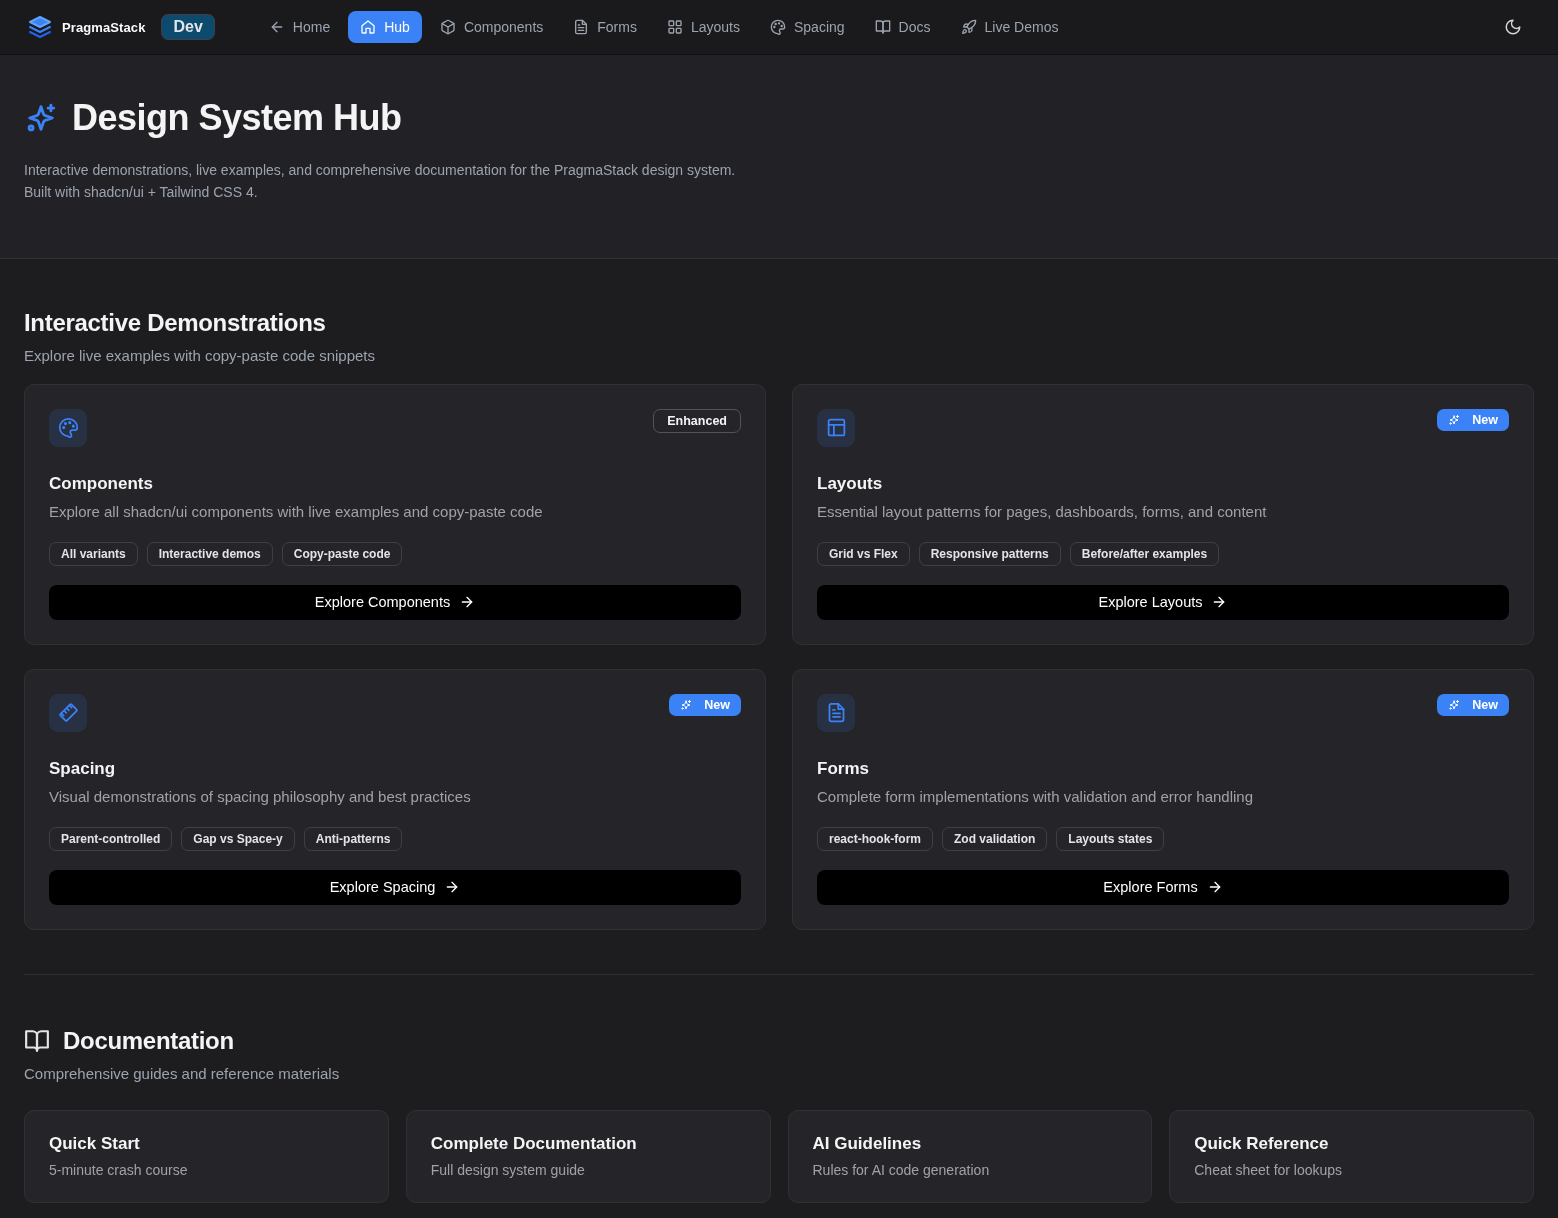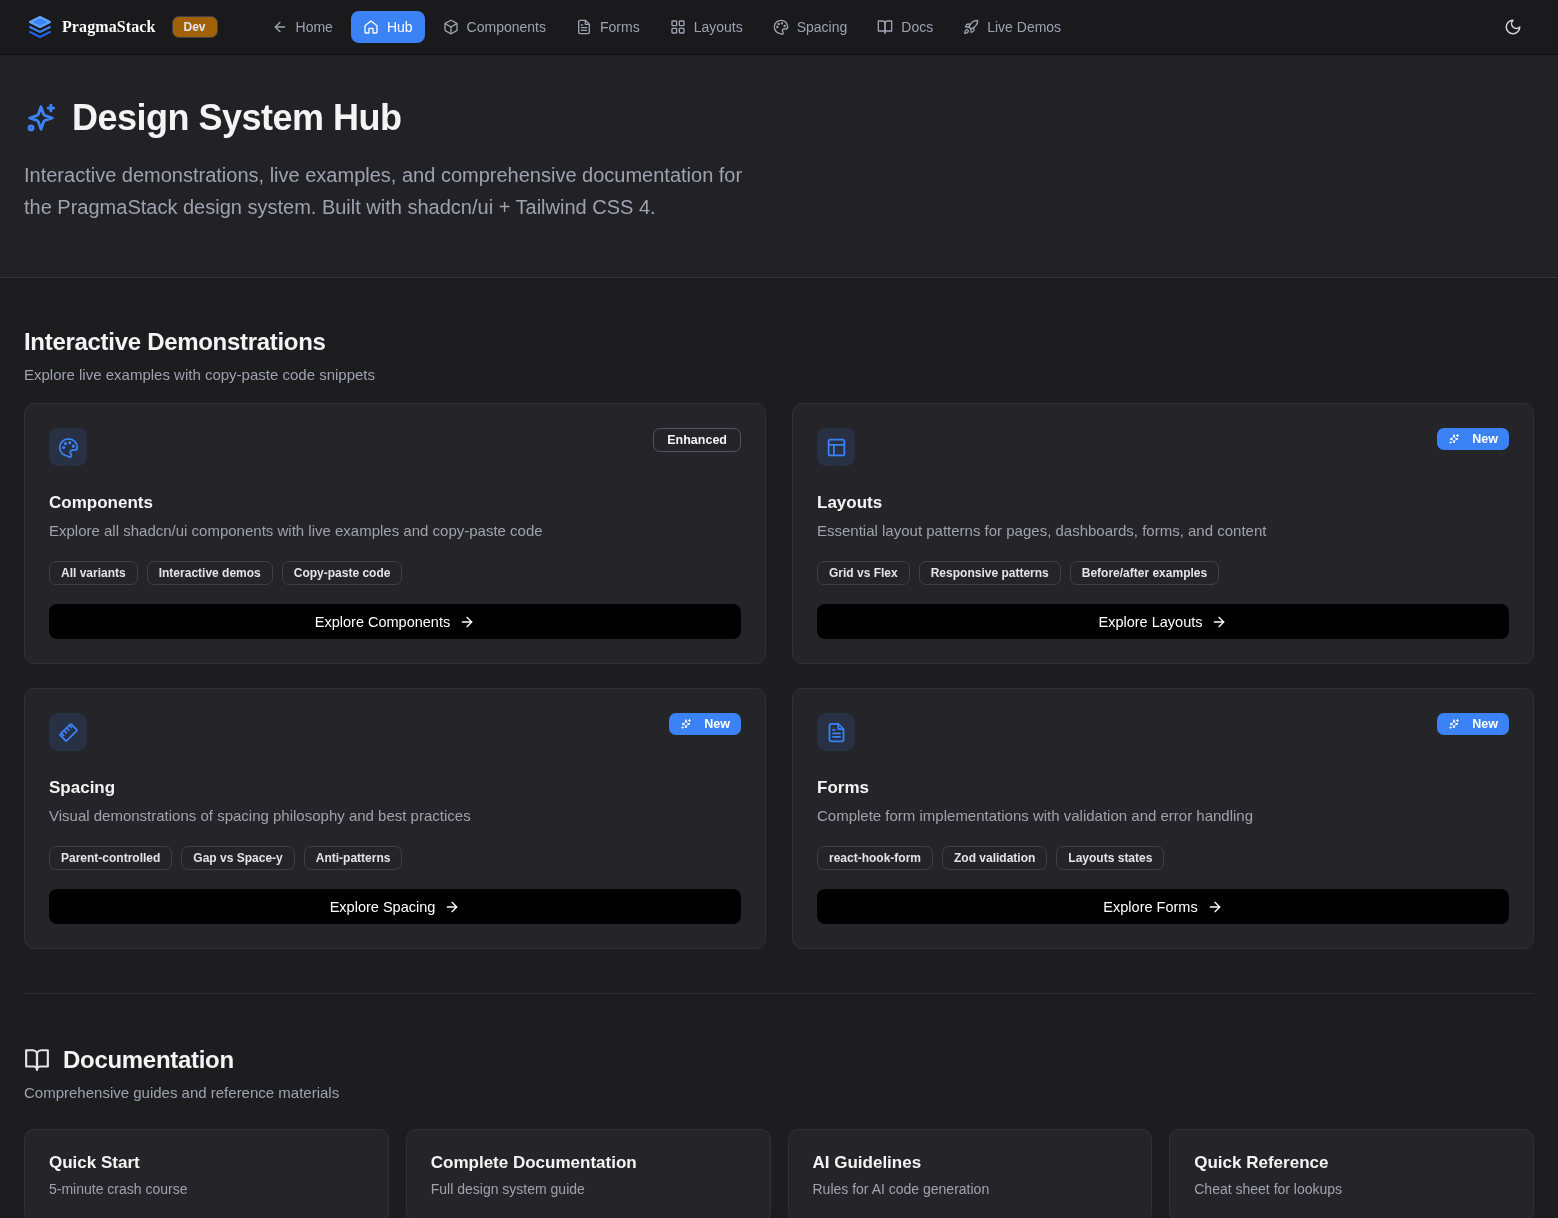--- a/index.html
+++ b/index.html
@@ -12,39 +12,39 @@
   }
   .ic { display:inline-block; vertical-align:middle; flex:none; }
   .ic svg, svg.ic { stroke:currentColor; fill:none; stroke-width:2; stroke-linecap:round; stroke-linejoin:round; }
 
   
   .navbar {
     height:55px; background:#1a1a1d; display:flex; align-items:center;
     padding:0 28px; border-bottom:1px solid rgba(0,0,0,.35);
   }
   .brand { display:flex; align-items:center; gap:10px; cursor:pointer; }
-  .brand-name { font-size:16px; font-weight:700; color:#fafafa; letter-spacing:.1px;font-family:Liberation Serif, serif; }
+  .brand-name { font-size:13px; font-weight:700; color:#fafafa; letter-spacing:.1px; }
   .dev-badge {
-    margin-left:16px; font-size:12px; font-weight:700; color:#e4e4e7;
-    border:1px solid #3f3f46; background:#a16207; border-radius:7px; padding:3px 11px;
+    margin-left:16px; font-size:16px; font-weight:700; color:#e4e4e7;
+    border:1px solid #3f3f46; background:#0c4a6e; border-radius:7px; padding:3px 11px;
   }
   .nav-links { display:flex; align-items:center; gap:6px; margin-left:42px; }
   .nav-link {
     display:flex; align-items:center; gap:8px; color:#9ca3af; font-size:14px;
     padding:8px 12px; border-radius:8px; cursor:pointer; text-decoration:none; white-space:nowrap;
   }
   .nav-link.active { background:#3b82f6; color:#fff; }
   .theme-toggle { margin-left:auto; color:#d4d4d8; background:none; border:none; cursor:pointer; padding:8px; border-radius:8px; }
 
   
   .hero { background:#222226; padding:42px 24px 54px; border-bottom:1px solid #323238; }
   .hero-title-row { display:flex; align-items:center; gap:14px; }
   .hero-title-row .sparkles { color:#3b82f6; }
   .hero h1 { font-size:36px; font-weight:700; color:#f4f4f5; letter-spacing:-.5px; }
-  .hero p { margin-top:20px; max-width:732px; font-size:20px; line-height:1.6; color:#9ca3af; }
+  .hero p { margin-top:20px; max-width:732px; font-size:14px; line-height:1.6; color:#9ca3af; }
 
   
   .main { padding:0 24px 20px; background:#1d1d20; }
   .section-heading { padding-top:50px; font-size:24px; font-weight:700; color:#f4f4f5; letter-spacing:-.3px; }
   .section-sub { margin-top:10px; font-size:15px; color:#9ca3af; }
 
   .demo-grid { margin-top:20px; display:grid; grid-template-columns:1fr 1fr; gap:24px 26px; }
   .demo-card { background:#252529; border:1px solid #303036; border-radius:10px; padding:24px; cursor:pointer; }
   .card-top { display:flex; align-items:flex-start; justify-content:space-between; }
   .icon-box {

